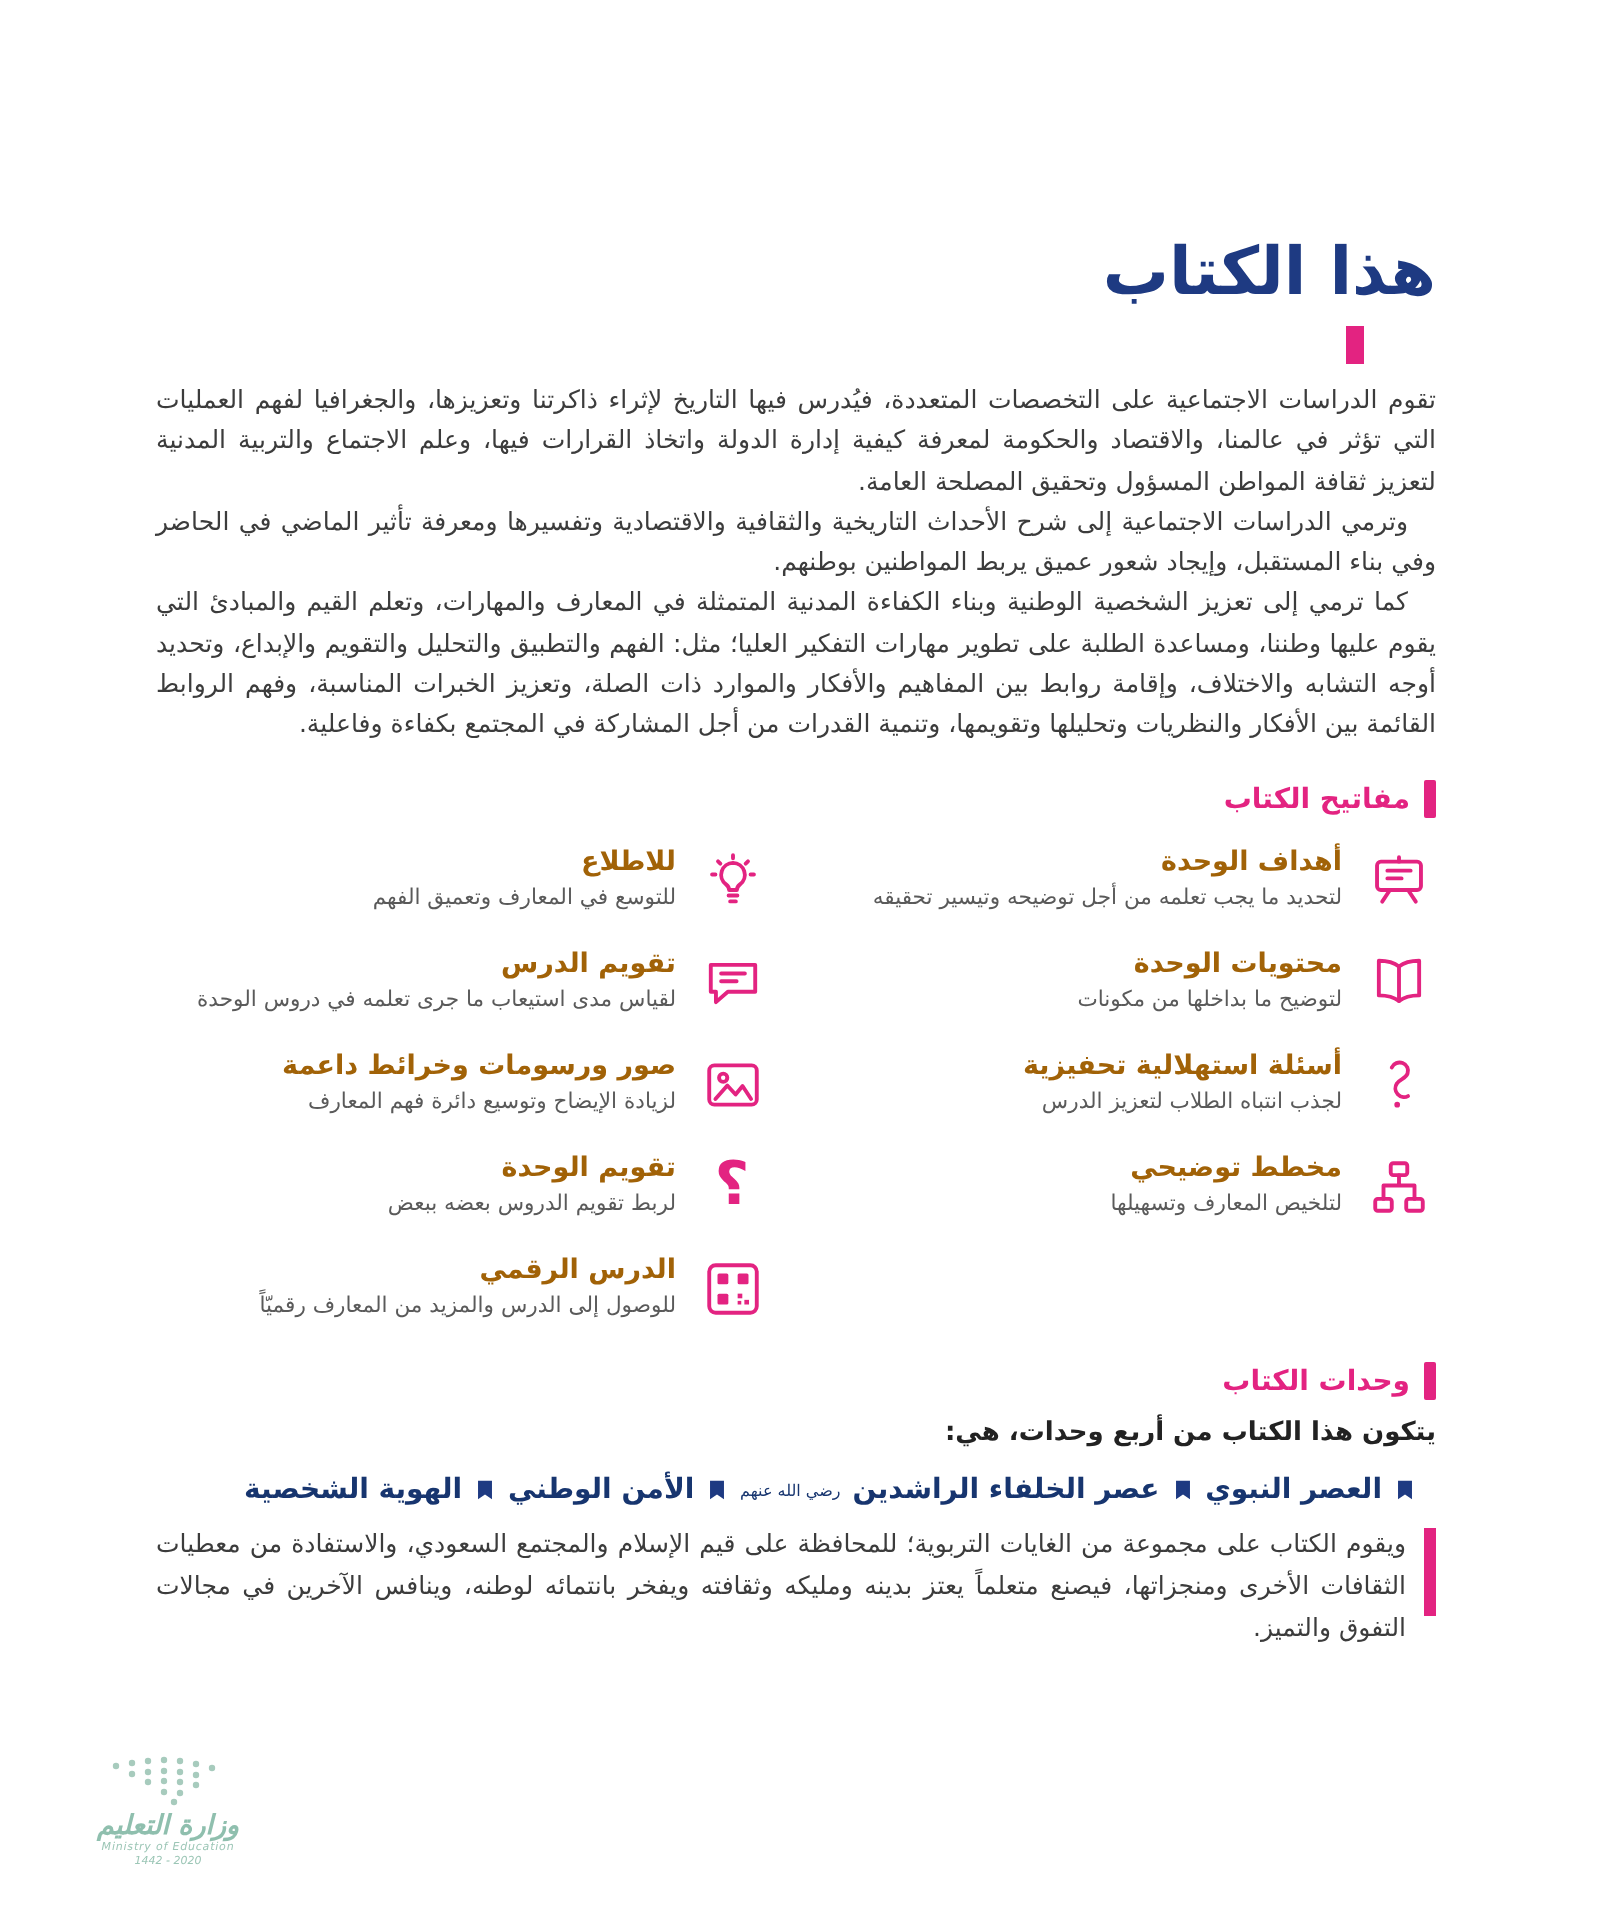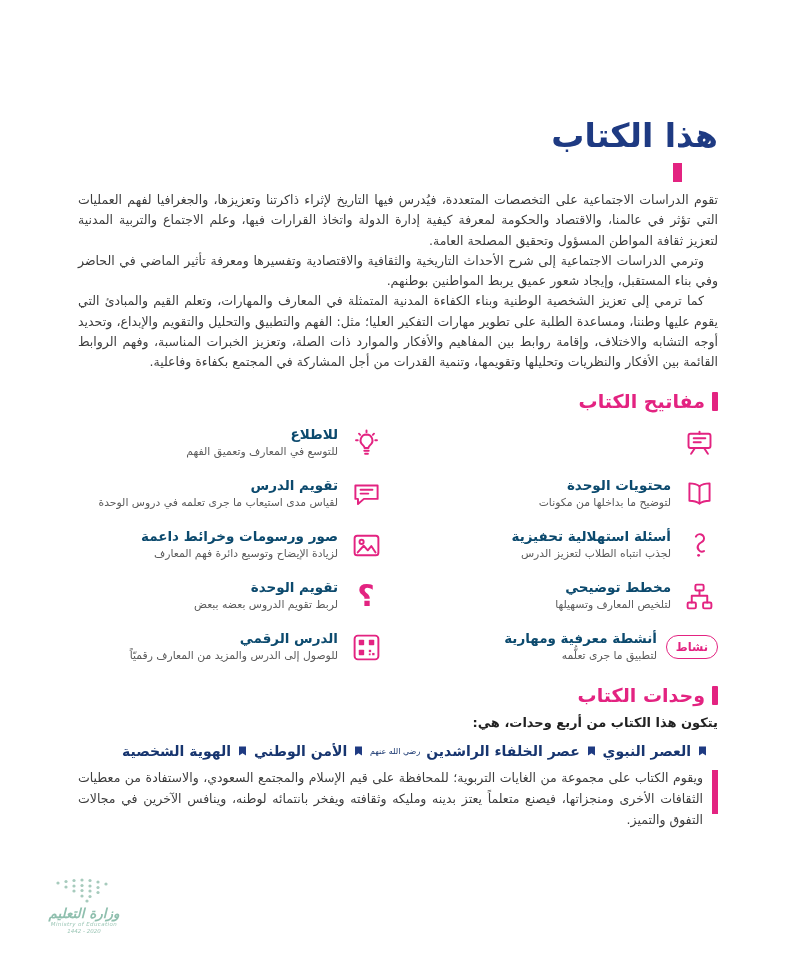--- a/index.html
+++ b/index.html
@@ -20,31 +20,31 @@
   .title-accent { position:absolute; top:47px; right:36px; width:9px; height:19px; background:#e32381; }
 
   
   .intro { margin-top:16px; }
   .intro p { font-size:12.5px; line-height:1.62; text-align:justify; color:#3c3c3c; }
   .intro p.ind { text-indent:14px; }
 
   
   .section-header { display:flex; align-items:center; gap:7px; margin-top:18px; }
   .section-bar { width:6px; height:19px; background:#e32381; border-radius:1px; flex:0 0 auto; }
-  .section-title { color:#e32381; font-size:19px; font-weight:700; }
+  .section-title { color:#e32381; font-size:14px; font-weight:700; }
 
   
   .keys-cols { display:flex; gap:26px; margin-top:12px; }
   .keys-col { flex:1 1 0; display:flex; flex-direction:column; gap:13px; }
   .key-item { display:flex; gap:9px; align-items:flex-start; }
   .key-icon { flex:0 0 38px; width:38px; height:38px; display:flex; align-items:center; justify-content:center; }
   .key-icon svg { width:31px; height:31px; stroke:#e32381; fill:none; stroke-width:1.5; stroke-linecap:round; stroke-linejoin:round; }
   svg .f { fill:#e32381; stroke:none; }
   .key-texts { display:flex; flex-direction:column; padding-top:2px; }
-  .key-title { color:#0c4a6e; font-size:13.5px; font-weight:700; }
+  .key-title { color:#a16207; font-size:13.5px; font-weight:700; }
   .key-desc { color:#5a5a5a; font-size:10.8px; margin-top:3px; line-height:1.35; }
   .qmark { font-size:30px; font-weight:700; color:#e32381; line-height:1; }
   .activity-pill { border:1.6px solid #e32381; color:#e32381; font-size:11.5px; font-weight:700;
                    padding:4px 9px; border-radius:14px; white-space:nowrap; }
 
   
   .units-subtitle { font-size:13px; font-weight:700; color:#222222; margin-top:9px; }
   .units-row { display:flex; justify-content:space-between; align-items:center; margin-top:13px; padding:0 10px 0 44px; }
   .unit { display:flex; align-items:center; gap:6px; }
   .unit-label { color:#17356f; font-size:14px; font-weight:700; }
@@ -90,20 +90,24 @@
       <div class="keys-col">
 
         <div class="key-item">
           <span class="key-icon">
             <svg viewBox="0 0 24 24">
                 <rect x="3.5" y="4.5" width="17" height="11" rx="1.5"></rect>
                 <path d="M7.5 8h9M7.5 11h5.5"></path>
                 <path d="M8.5 15.5L5.5 20M15.5 15.5l3 4.5M12 2.8v1.7"></path>
               </svg>
           </span>
+          <span class="key-texts">
+            <span class="key-title">أهداف الوحدة</span>
+            <span class="key-desc">لتحديد ما يجب تعلمه من أجل توضيحه وتيسير تحقيقه</span>
+          </span>
         </div>
 
         <div class="key-item">
           <span class="key-icon">
             <svg viewBox="0 0 24 24">
                 <path d="M12 5.6C10.1 4.1 7.3 3.4 4.2 3.4v13.4c3.1 0 5.9.7 7.8 2.2 1.9-1.5 4.7-2.2 7.8-2.2V3.4c-3.1 0-5.9.7-7.8 2.2z"></path>
                 <path d="M12 5.6V19"></path>
               </svg>
           </span>
           <span class="key-texts">
@@ -133,29 +137,20 @@
                 <rect x="14.8" y="16.6" width="6.4" height="4.6" rx="1"></rect>
                 <path d="M12 7.4v4M12 11.4H6v5.2M12 11.4h6v5.2"></path>
               </svg>
           </span>
           <span class="key-texts">
             <span class="key-title">مخطط توضيحي</span>
             <span class="key-desc">لتلخيص المعارف وتسهيلها</span>
           </span>
         </div>
 
-        <div class="key-item">
-          <span class="key-icon" style="flex-basis:52px;width:52px">
-            <span class="activity-pill">نشاط</span>
-          </span>
-          <span class="key-texts">
-            <span class="key-title">أنشطة معرفية ومهارية</span>
-            <span class="key-desc">لتطبيق ما جرى تعلُّمه</span>
-          </span>
-        </div>
 
       </div>
 
       <div class="keys-col">
 
         <div class="key-item">
           <span class="key-icon">
             <svg viewBox="0 0 24 24">
                 <path d="M12 5a4.6 4.6 0 0 0-2.7 8.3c.8.6 1.2 1.4 1.2 2.2h3c0-.8.4-1.6 1.2-2.2A4.6 4.6 0 0 0 12 5z"></path>
                 <path d="M10.3 17.6h3.4M10.9 19.9h2.2"></path>

